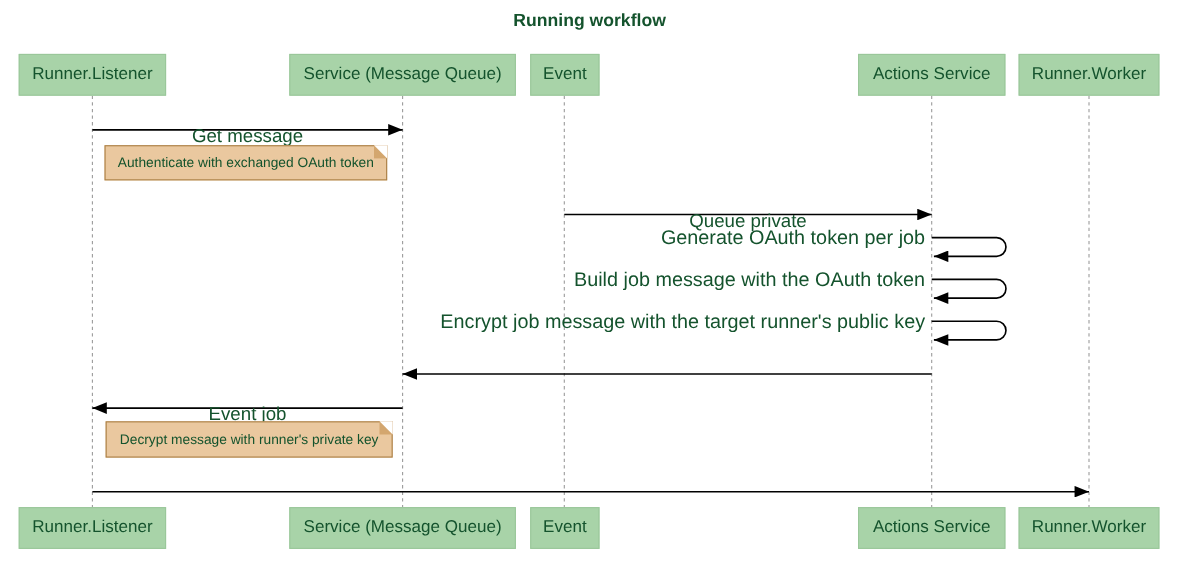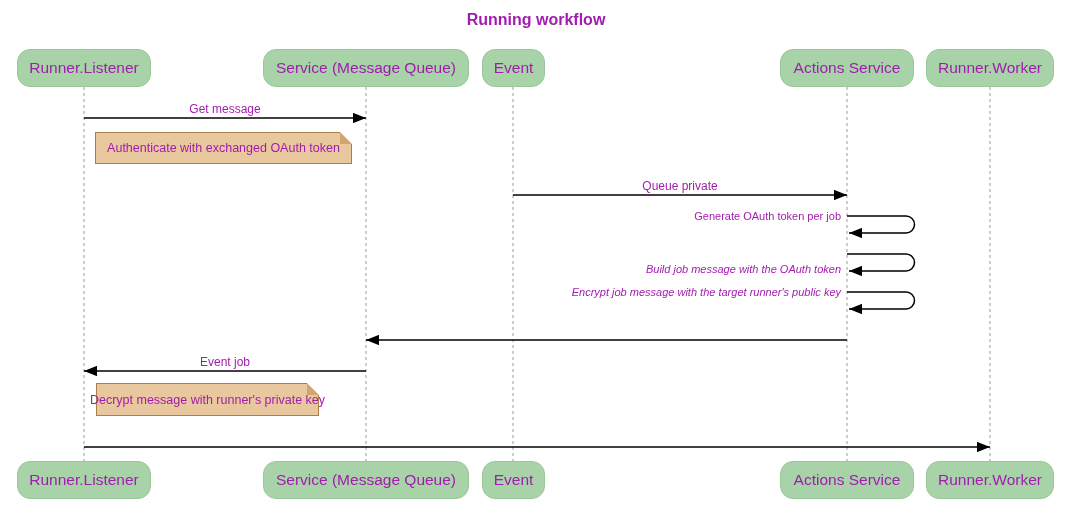--- a/index.html
+++ b/index.html
@@ -2,21 +2,21 @@
 <html><head>
 <meta charset="utf-8">
 <style>
   html, body { margin: 0; padding: 0; background: #ffffff; }
   .stage {
     position: relative;
     width: 1072px;
     height: 523px;
     background: #ffffff;
     font-family: "Liberation Sans", sans-serif;
-    color: #a21caf;
+    color: #14532d;
     overflow: hidden;
   }
   .diagram-title {
     position: absolute;
     top: 11px;
     left: 0;
     width: 100%;
     text-align: center;
     font-size: 16px;
     font-weight: bold;
@@ -27,40 +27,41 @@
     left: 0;
     top: 0;
     width: 1072px;
     height: 523px;
   }
   .actor {
     position: absolute;
     height: 38px;
     background: #a8d3a8;
     border: 1px solid #9ac79a;
-    border-radius: 13px;
+    border-radius: 0;
     box-sizing: border-box;
     display: flex;
     align-items: center;
     justify-content: center;
     font-size: 15.5px;
     white-space: nowrap;
   }
   .actor-row-top .actor { top: 49px; }
   .actor-row-bottom .actor { top: 461px; }
   .msg-label {
     position: absolute;
-    font-size: 12px;
+    font-size: 17px;
     line-height: 14px;
     white-space: nowrap;
     transform: translateX(-50%);
+    margin-top: 15px;
   }
   .loop-label {
     position: absolute;
-    font-size: 11px;
+    font-size: 18px;
     line-height: 14px;
     white-space: nowrap;
     text-align: right;
   }
   .note {
     position: absolute;
     background: #eac89f;
     border: 1px solid #aa7f45;
     box-sizing: border-box;
     display: flex;
@@ -121,24 +122,24 @@
     <div class="actor" style="left:17px; width:134px;">Runner.Listener</div>
     <div class="actor" style="left:263px; width:206px;">Service (Message Queue)</div>
     <div class="actor" style="left:482px; width:63px;">Event</div>
     <div class="actor" style="left:780px; width:134px;">Actions Service</div>
     <div class="actor" style="left:926px; width:128px;">Runner.Worker</div>
   </div>
 
   <div class="msg-label" style="left:225px; top:102px;">Get message</div>
   <div class="msg-label" style="left:680px; top:179px;">Queue private</div>
   <div class="loop-label" style="right:231px; top:209px;">Generate OAuth token per job</div>
-  <div class="loop-label" style="right:231px; top:262px;font-style:italic;">Build job message with the OAuth token</div>
-  <div class="loop-label" style="right:231px; top:285px;font-style:italic;">Encrypt job message with the target runner's public key</div>
+  <div class="loop-label" style="right:231px; top:247px;">Build job message with the OAuth token</div>
+  <div class="loop-label" style="right:231px; top:285px;">Encrypt job message with the target runner's public key</div>
   <div class="msg-label" style="left:225px; top:355px;">Event job</div>
 
   <div class="note" style="left:95px; top:132px; width:257px; height:32px;">
     <span>Authenticate with exchanged OAuth token</span>
   </div>
-  <div class="note" style="left:96px; top:383px; width:223px; height:33px;">
+  <div class="note" style="left:96px; top:383px; width:261px; height:33px;">
     <span>Decrypt message with runner's private key</span>
   </div>
 
 </div>
 
 </body></html>

